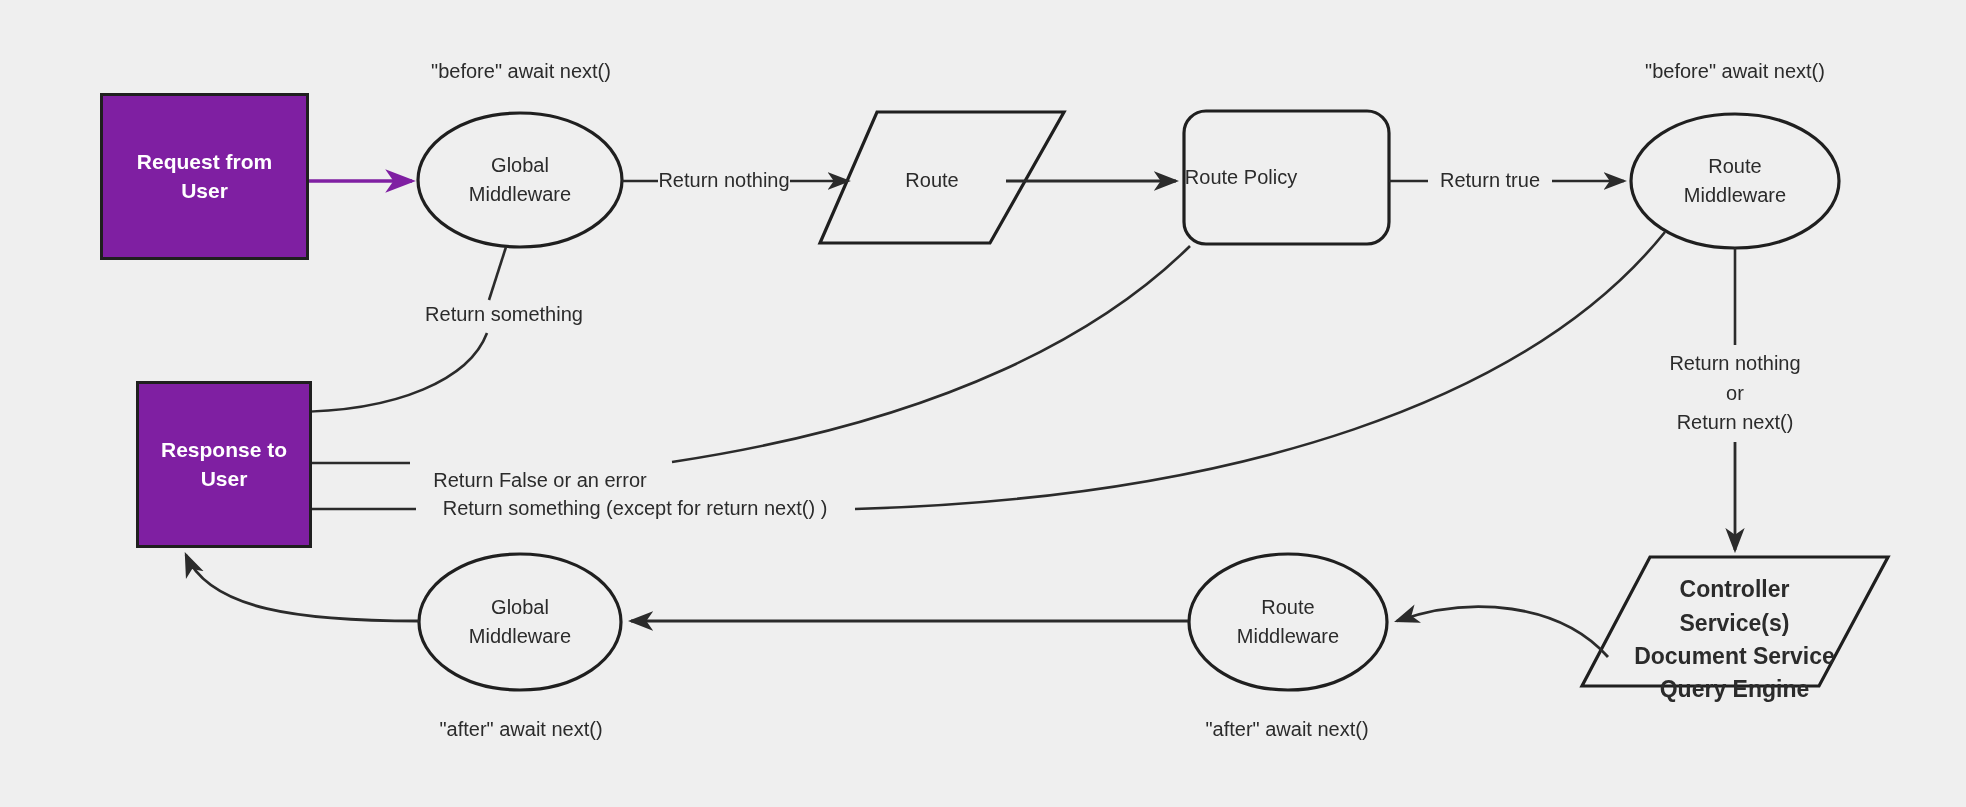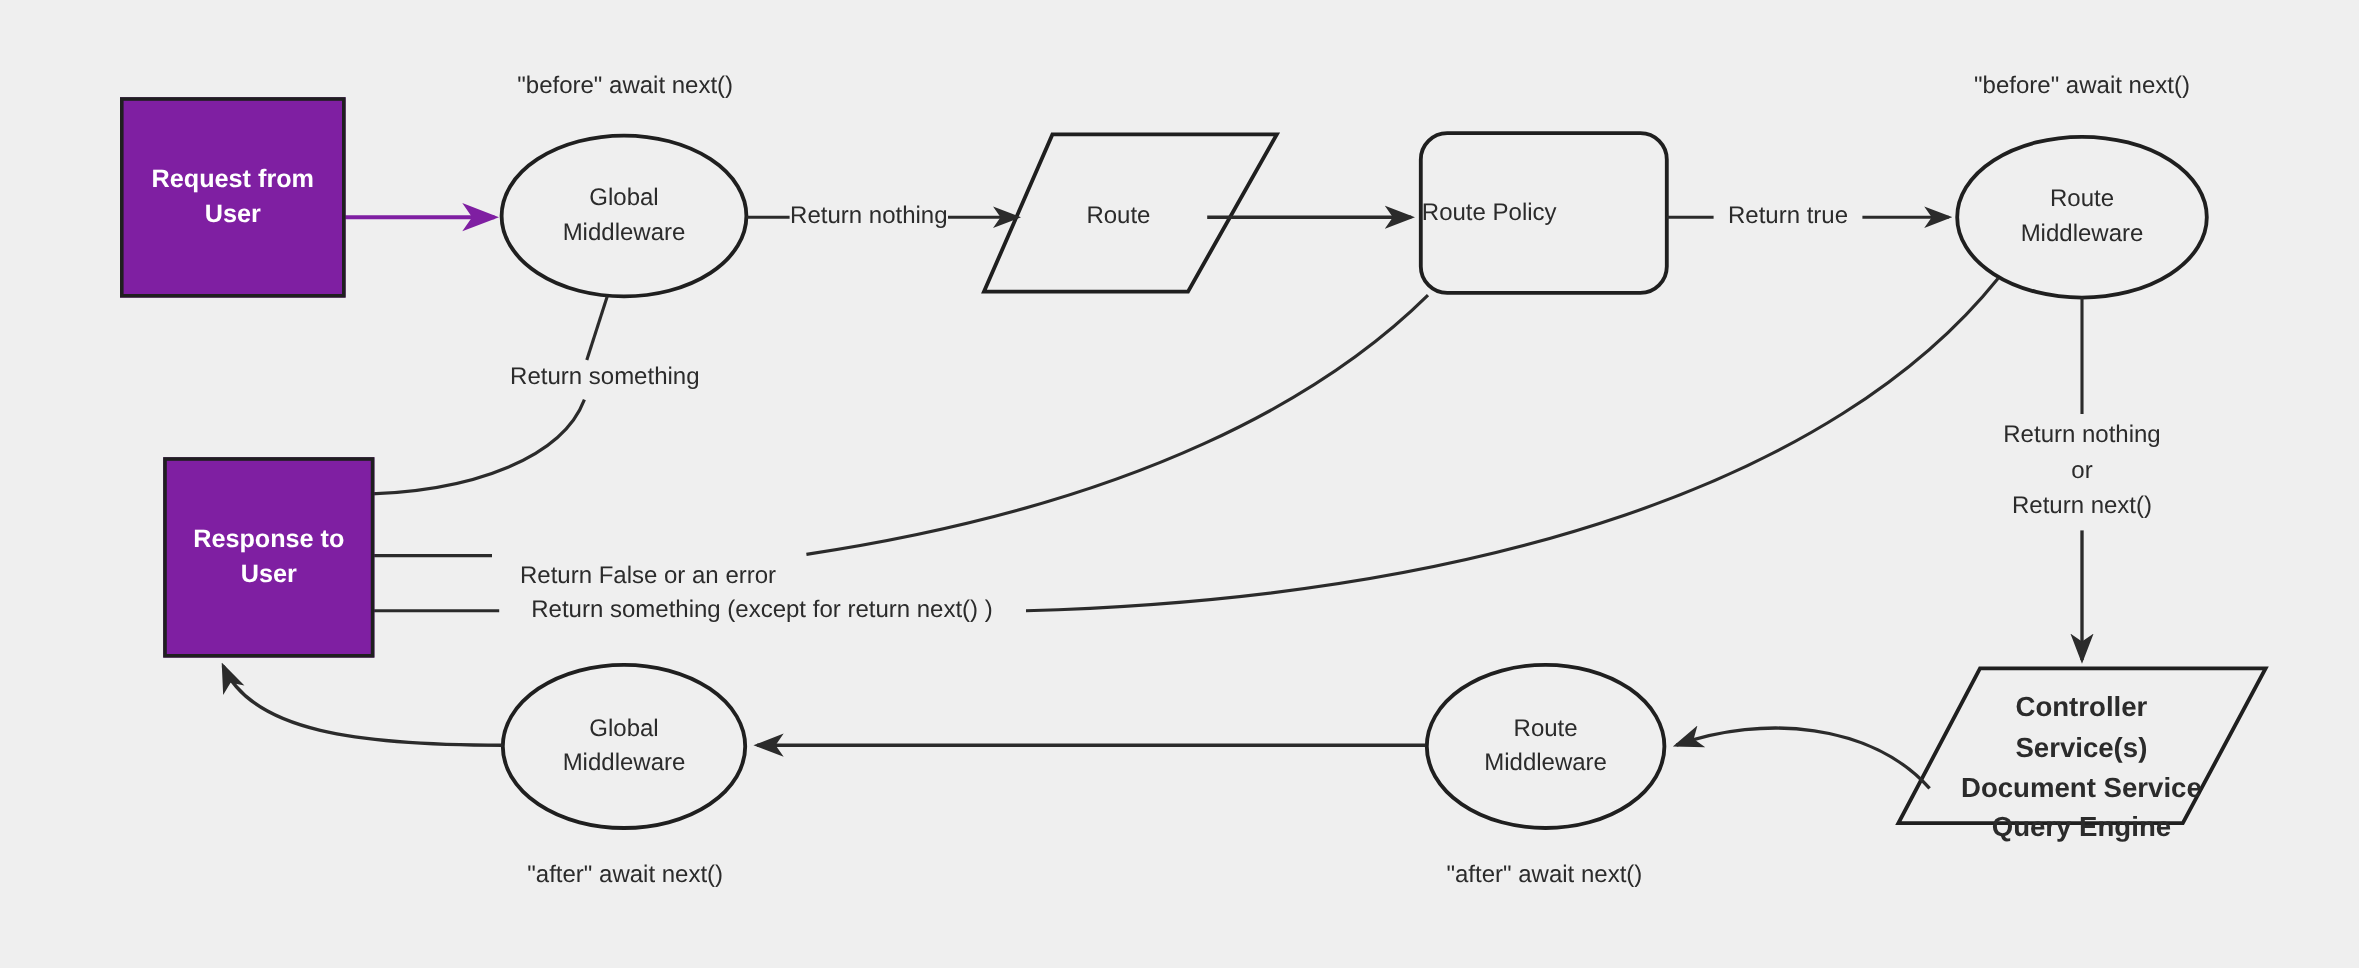--- a/index.html
+++ b/index.html
@@ -105,21 +105,21 @@
     <line x1="1735" y1="248" x2="1735" y2="345" stroke="#2b2b2b" stroke-width="2.6"></line>
     <line x1="1735" y1="442" x2="1735" y2="550" stroke="#2b2b2b" stroke-width="2.8" marker-end="url(#arrowDark)"></line>
 
     <path d="M 1608,657 C 1560,603 1470,595 1397,621" fill="none" stroke="#2b2b2b" stroke-width="2.8" marker-end="url(#arrowDark)"></path>
 
     <line x1="1188" y1="621" x2="631" y2="621" stroke="#2b2b2b" stroke-width="2.8" marker-end="url(#arrowDark)"></line>
 
     <path d="M 419,621 C 300,621 210,610 186,555" fill="none" stroke="#2b2b2b" stroke-width="2.8" marker-end="url(#arrowDark)"></path>
   </svg>
 
-  <div class="node terminal" style="left:100px; top:81px; width:188px; height:167px;">
+  <div class="node terminal" style="left:100px; top:93px; width:209px; height:167px;">
     <span style="white-space:pre-line;">Request from
 User</span>
   </div>
 
   <div class="node terminal" style="left:100px; top:381px; width:176px; height:167px;margin-left:36px;">
     <span style="white-space:pre-line;">Response to
 User</span>
   </div>
 
   <div class="node node-text" style="left:418px; top:113px; width:204px; height:134px;">

